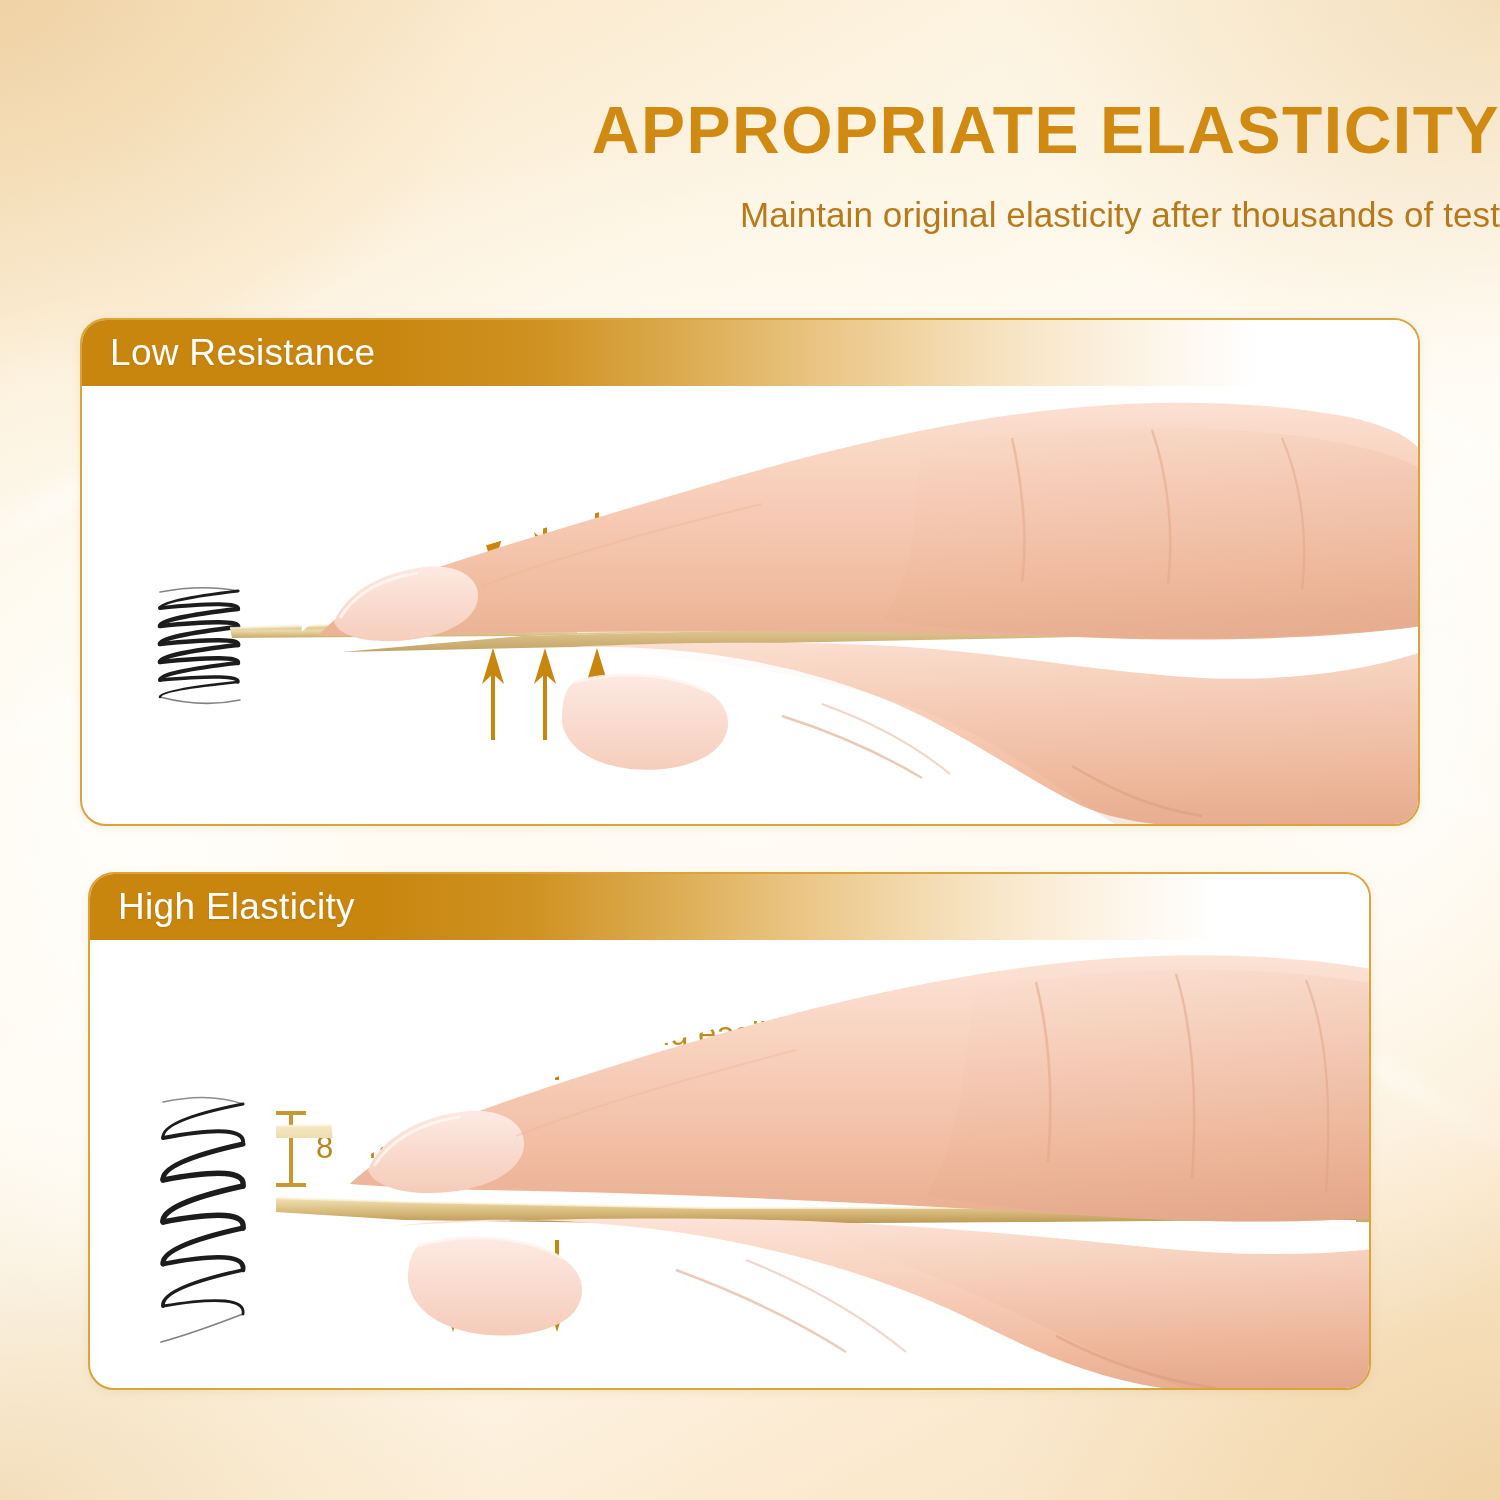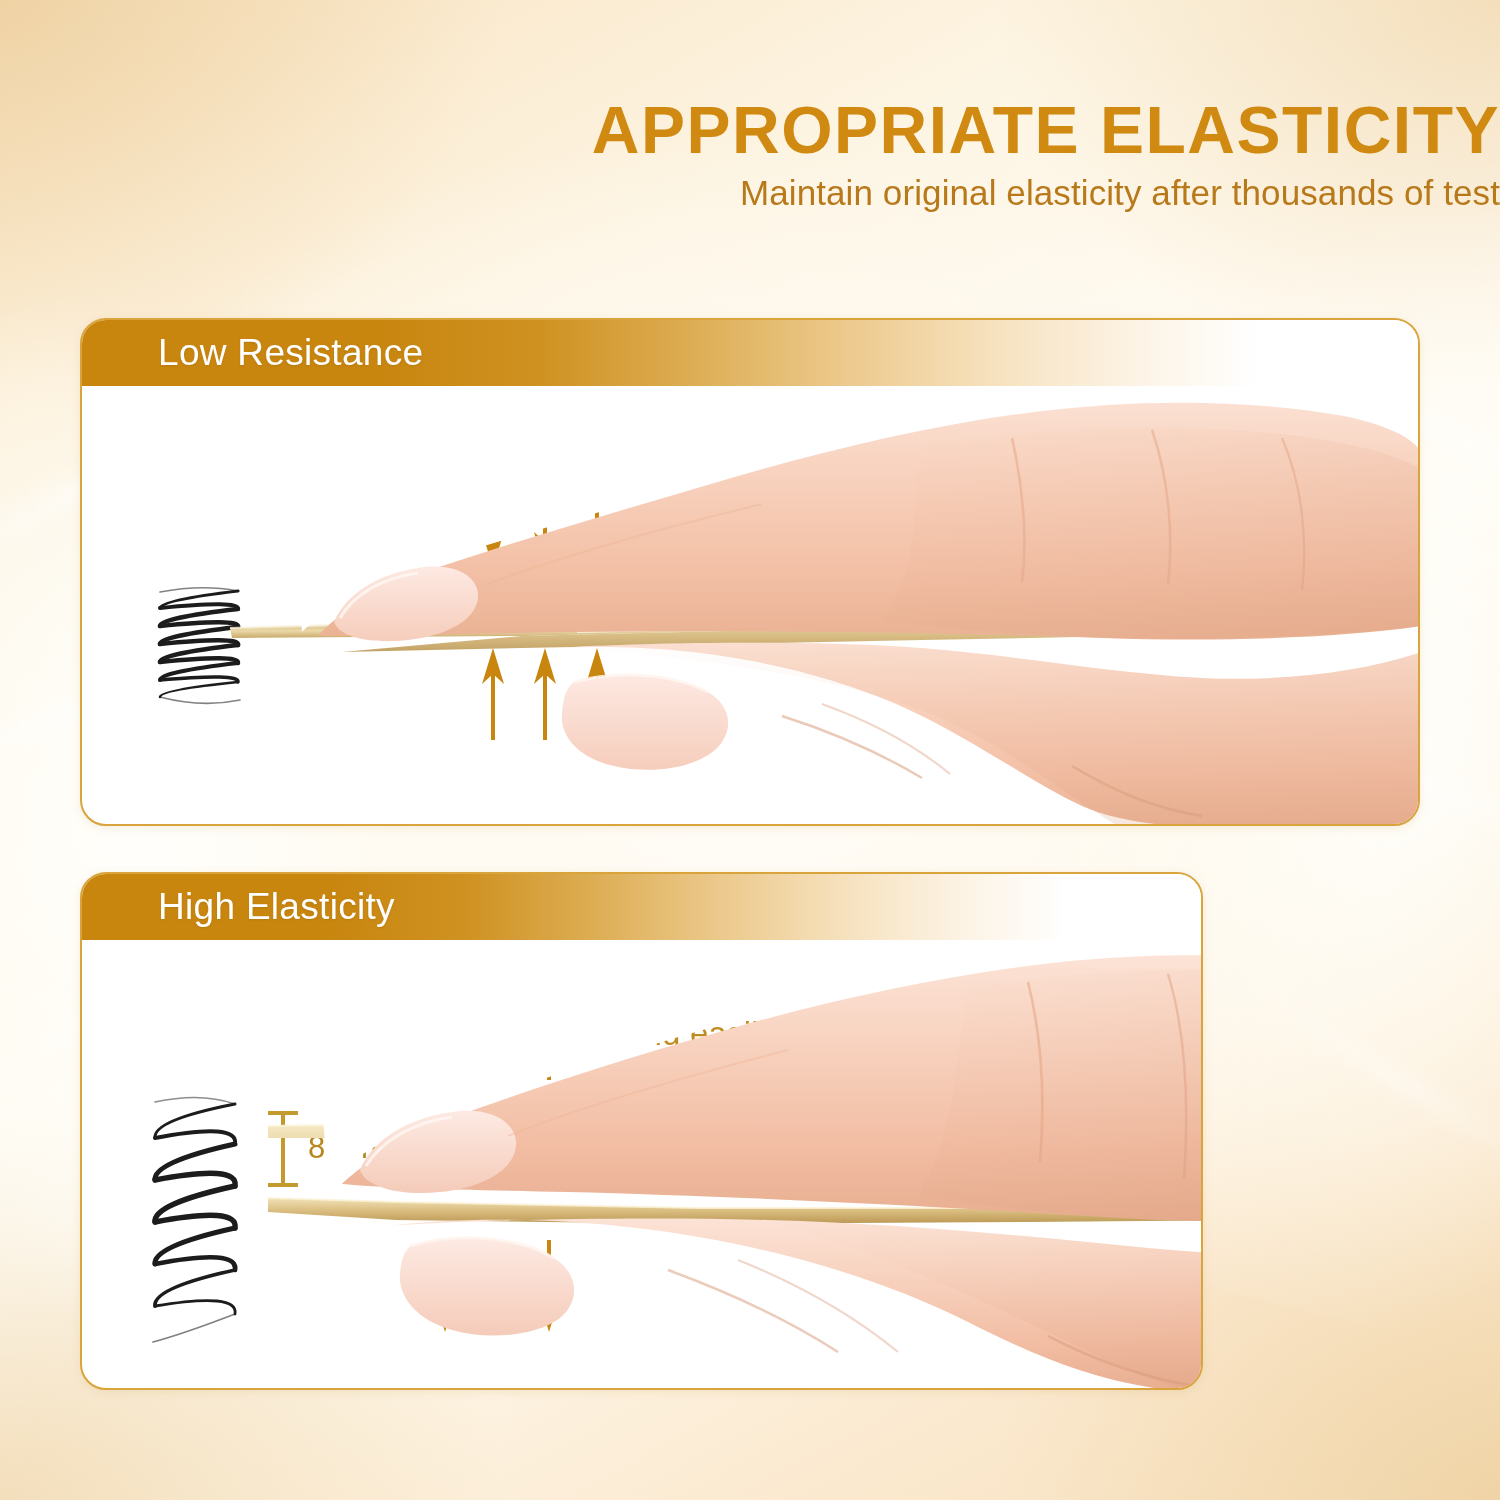--- a/index.html
+++ b/index.html
@@ -57,45 +57,45 @@
   .c-bl { left:0; bottom:0; transform:scaleY(-1); }
   .c-br { right:0; bottom:0; transform:scale(-1,-1); }
 
   
   #header { position:absolute; left:0; right:0; top:96px; text-align:right; }
   #title {
     font-size:66px; font-weight:bold; letter-spacing:1.5px;
     color:#d08a12; line-height:1.04; white-space:nowrap;
   }
   #subtitle {
-    margin-top:8px; font-size:35px; color:#b8791a; letter-spacing:.1px;
+    margin-top:30px; font-size:35px; color:#b8791a; letter-spacing:.1px;
   }
 
   
   .card {
     position:absolute;
     background:#ffffff;
     border:2px solid #d9a43c;
     border-radius:26px;
     overflow:hidden;
     box-shadow:0 2px 10px rgba(190,150,80,.16);
   }
   #card-low  { left:80px; top:318px;  width:1340px; height:508px; }
-  #card-high { left:80px; top:872px;  width:1123px; height:518px; }
+  #card-high { left:88px; top:872px;  width:1283px; height:518px; }
 
   .card-header {
     position:absolute; left:0; top:0; width:100%; height:66px;
     background:linear-gradient(90deg,
       #c8860f 0%, #c8860f 22%, #cf9120 34%, #ddae55 46%,
       #ecc98c 57%, #f6e1bd 68%, #fcf2e2 78%, #ffffff 88%, #ffffff 100%);
     display:flex; align-items:center;
   }
   .card-header-label {
     color:#ffffff; font-size:37px; font-weight:normal;
-    padding-left:76px; letter-spacing:.3px;
+    padding-left:28px; letter-spacing:.3px;
     text-shadow:0 1px 2px rgba(140,95,10,.28);
   }
 
   .card-body { position:absolute; left:0; top:66px; right:0; bottom:0; }
 
   
   .spring { position:absolute; }
 
   
   .arrows { position:absolute; display:flex; gap:26px; }

